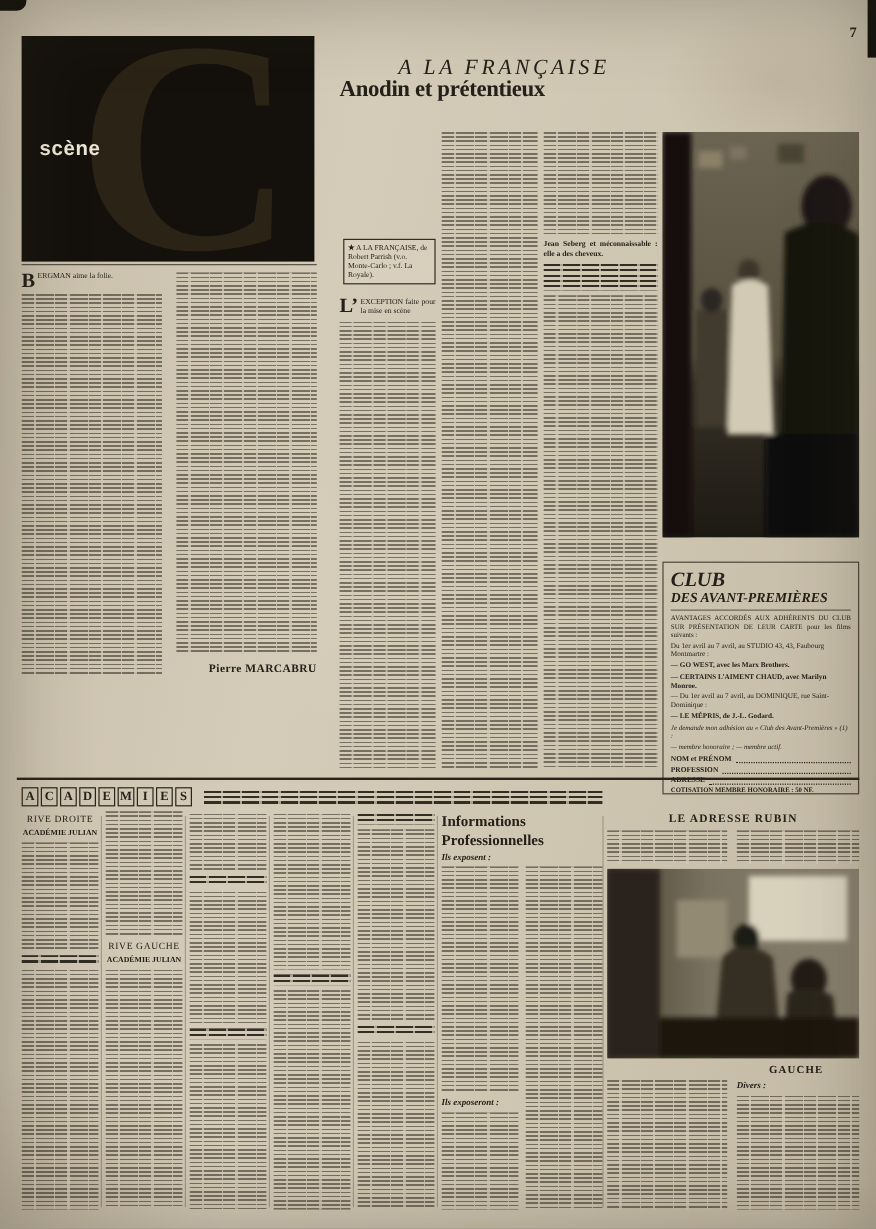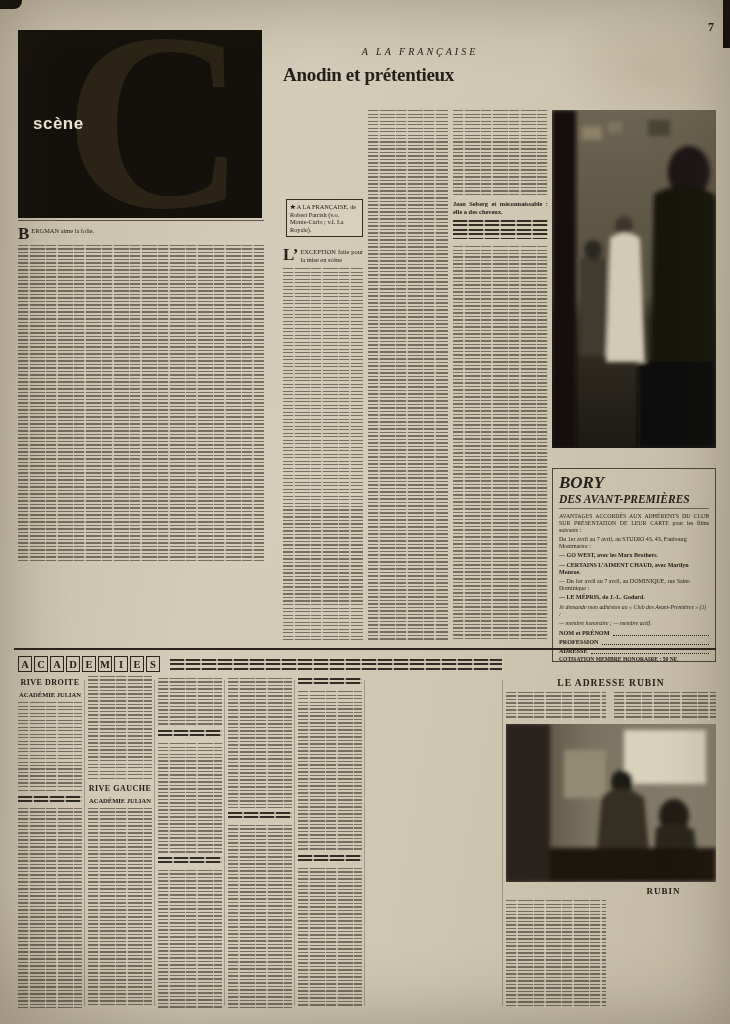--- a/index.html
+++ b/index.html
@@ -25,21 +25,21 @@
       repeating-linear-gradient(180deg, rgba(22,18,12,.85) 0 1.8px, rgba(22,18,12,0) 1.8px 4.4px);}
   
   .mark-tl{left:0;top:0;width:22px;height:9px;background:#0f0d0a;border-radius:0 0 8px 0}
   .mark-tr{right:0;top:0;width:7px;height:48px;background:#0f0d0a}
   .page-number{right:16px;top:20px;font-weight:bold;font-size:12px}
   
   .logo-box{left:18px;top:30px;width:244px;height:188px;background:#14110c;overflow:hidden}
   .logo-c{position:absolute;left:46px;top:-34px;font-size:252px;line-height:1;font-weight:bold;color:#2b2416;font-family:"Liberation Serif",serif}
   .logo-label{position:absolute;left:15px;top:84px;font-family:"Liberation Sans",sans-serif;font-weight:bold;font-size:17px;letter-spacing:.5px;color:#ece5d3}
   
-  .kicker{left:283px;top:46px;width:274px;text-align:center;font-style:italic;font-size:10px;letter-spacing:3px}
+  .kicker{left:283px;top:46px;width:274px;text-align:center;font-style:italic;font-size:18px;letter-spacing:3px}
   .headline{left:283px;top:64px;width:280px;font-size:19px;font-weight:bold;letter-spacing:-.3px;white-space:nowrap}
   .byline{left:286px;top:108px;width:90px;font-size:15px;line-height:22px}
   .byline-name{font-weight:bold;font-size:17px;letter-spacing:1px}
   .credit{left:286px;top:199px;width:77px;border:1px solid #332c21;padding:3px;font-size:6.3px;line-height:7.6px;background:rgba(255,252,240,.12)}
   .credit-marker{font-weight:bold;margin-right:1px}
   .col{display:flex;flex-direction:column;gap:4px}
   .lead{font-size:6.4px;line-height:7.8px;text-align:justify}
   .dropcap{float:left;font-weight:bold;font-size:17px;line-height:14px;padding-right:2px}
   .photo-caption{font-weight:bold;font-size:6.4px;line-height:7.8px;text-align:justify}
   
@@ -57,21 +57,21 @@
   .club-item{font-size:6px;line-height:7.2px}
   .club-item.b{font-weight:bold}
   .club-note{font-size:5.8px;line-height:7px;font-style:italic}
   .club-field{display:flex;align-items:flex-end;height:8px;font-size:6.2px;font-weight:bold}
   .dotline{flex:1;border-bottom:1px dotted #2a241c;margin-left:3px;height:6px}
   .club-foot{font-size:5.6px;line-height:6.6px;font-weight:bold}
   
   .rule-bottom{left:14px;top:648px;width:702px;height:2px;background:#2a241c}
   .acad-letters{left:18px;top:656px;display:flex;gap:2px}
   .acad-letter{width:14px;height:16px;border:1px solid #2a241c;font-size:10.5px;font-weight:bold;text-align:center;line-height:15px}
-  .colhead{text-align:center;font-weight:bold;font-size:8px;letter-spacing:.5px}
+  .colhead{text-align:center;font-weight:normal;font-size:8px;letter-spacing:.5px}
   .subhead{text-align:center;font-weight:bold;font-size:6.5px}
   .vrule{width:1px;background:rgba(42,36,28,.28)}
   .info-title{font-weight:bold;font-size:12.5px;line-height:13px}
   .info-head{font-weight:bold;font-style:italic;font-size:7.5px}
   .rubin-title{text-align:center;font-weight:bold;font-size:9.5px;letter-spacing:1px}
   .rubin-caption{font-weight:bold;font-size:9px;letter-spacing:1px;text-align:center}
 </style>
 </head>
 <body>
 
@@ -134,25 +134,29 @@
     </g>
   </svg>
 
   <div class="abs" style="left:18px;top:220px;width:246px;height:422px">
     <div class="b-rule"></div>
     <div class="b-cols">
       <div class="b-col">
         <div class="lead"><span class="dropcap">B</span><span>ERGMAN aime la folie.</span></div>
         <div class="greek grow"></div>
       </div>
+      <div class="b-col">
+        <div class="greek grow"></div>
+        <div class="signature">Pierre MARCABRU</div>
+      </div>
     </div>
   </div>
 
   <div class="abs club">
-    <div class="club-t1">BORY</div>
+    <div class="club-t1">CLUB</div>
     <div class="club-t2">DES AVANT-PREMIÈRES</div>
     <div class="club-intro">AVANTAGES ACCORDÉS AUX ADHÉRENTS DU CLUB SUR PRÉSENTATION DE LEUR CARTE pour les films suivants :</div>
     <div class="club-item">Du 1er avril au 7 avril, au STUDIO 43, 43, Faubourg Montmartre :</div>
     <div class="club-item b">— GO WEST, avec les Marx Brothers.</div>
     <div class="club-item b">— CERTAINS L’AIMENT CHAUD, avec Marilyn Monroe.</div>
     <div class="club-item">— Du 1er avril au 7 avril, au DOMINIQUE, rue Saint-Dominique :</div>
     <div class="club-item b">— LE MÉPRIS, de J.-L. Godard.</div>
     <div class="club-note">Je demande mon adhésion au « Club des Avant-Premières » (1) :</div>
     <div class="club-note">— membre honoraire ; — membre actif.</div>
     <div class="club-field">
@@ -211,20 +215,35 @@
     <div class="greek bold" style="height:9px"></div>
     <div class="greek grow"></div>
   </div>
   <div class="abs stack" style="left:298px;top:678px;width:64px;height:330px">
     <div class="greek bold" style="height:9px"></div>
     <div class="greek" style="height:160px"></div>
     <div class="greek bold" style="height:9px"></div>
     <div class="greek grow"></div>
   </div>
 
+  <div class="abs stack" style="left:368px;top:678px;width:134px;height:330px;gap:3px">
+    <div class="info-title">Informations</div>
+    <div class="info-title">Professionnelles</div>
+    <div class="info-head">Ils exposent :</div>
+    <div class="row grow" style="gap:6px">
+      <div class="stack" style="width:64px">
+        <div class="greek" style="height:188px"></div>
+        <div class="info-head">Ils exposeront :</div>
+        <div class="greek grow"></div>
+      </div>
+      <div class="stack grow">
+        <div class="greek grow"></div>
+      </div>
+    </div>
+  </div>
 
   <div class="abs stack" style="left:506px;top:678px;width:210px;height:330px;gap:4px">
     <div class="rubin-title">LE ADRESSE RUBIN</div>
     <div class="row" style="gap:8px;height:28px">
       <div class="greek" style="width:100px"></div>
       <div class="greek grow"></div>
     </div>
     <svg width="210" height="158" viewBox="0 0 210 158">
       <defs>
         <linearGradient id="p2bg" x1="0" y1="0" x2="1" y2="0">
@@ -243,24 +262,28 @@
         <rect x="0" y="0" width="44" height="158" fill="#2a241b"></rect>
         <ellipse cx="116" cy="58" rx="11" ry="12" fill="#1f1a13"></ellipse>
         <path d="M96 72 Q116 56 138 74 L146 158 L88 158 Z" fill="#342e22"></path>
         <ellipse cx="168" cy="92" rx="15" ry="17" fill="#241f16"></ellipse>
         <path d="M150 104 Q168 94 188 106 L194 158 L146 158 Z" fill="#2c261c"></path>
         <rect x="44" y="124" width="166" height="34" fill="#1b1710"></rect>
       </g>
     </svg>
     <div class="row">
       <div style="width:105px"></div>
-      <div class="rubin-caption grow">RUBIN</div>
+      <div class="rubin-caption grow">GAUCHE</div>
     </div>
     <div class="row grow" style="gap:8px">
       <div class="greek" style="width:100px"></div>
+      <div class="stack grow">
+        <div class="info-head">Divers :</div>
+        <div class="greek grow"></div>
+      </div>
     </div>
   </div>
 
   <div class="abs vrule" style="left:84px;top:680px;height:326px"></div>
   <div class="abs vrule" style="left:154px;top:680px;height:326px"></div>
   <div class="abs vrule" style="left:224px;top:680px;height:326px"></div>
   <div class="abs vrule" style="left:294px;top:680px;height:326px"></div>
   <div class="abs vrule" style="left:364px;top:680px;height:326px"></div>
   <div class="abs vrule" style="left:502px;top:680px;height:326px"></div>
 

